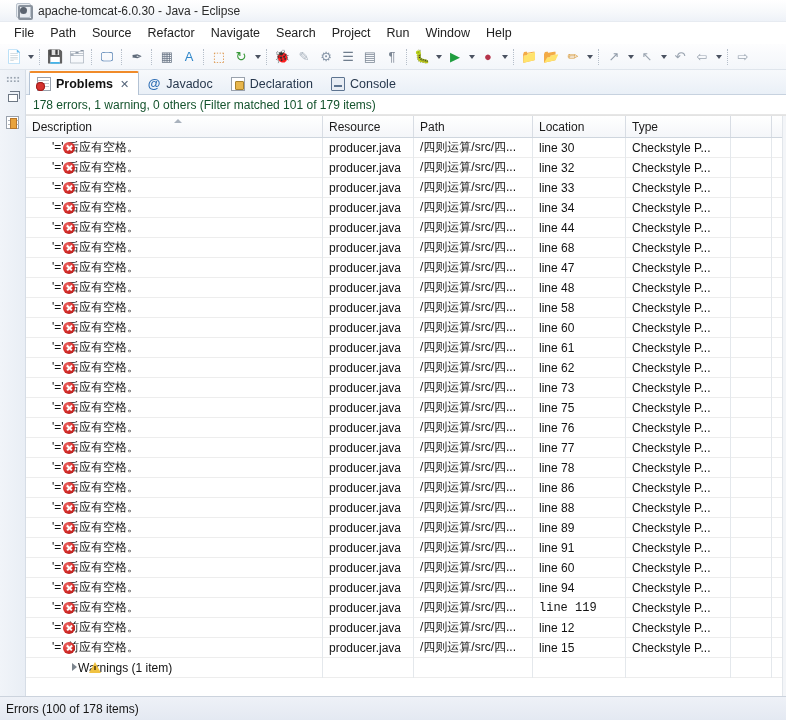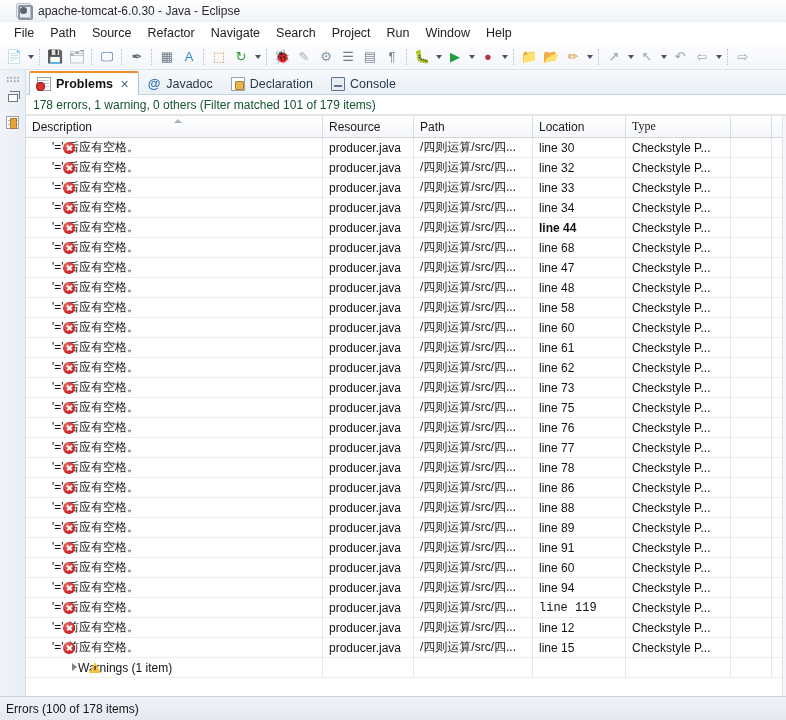--- a/index.html
+++ b/index.html
@@ -577,21 +577,21 @@
             </div>
             <div class="th" style="width: 91px; flex: 0 0 91px;">
               <span>Resource</span>
             </div>
             <div class="th" style="width: 119px; flex: 0 0 119px;">
               <span>Path</span>
             </div>
             <div class="th" style="width: 93px; flex: 0 0 93px;">
               <span>Location</span>
             </div>
-            <div class="th" style="width: 105px; flex: 0 0 105px; font-family: Liberation Serif, serif;">
+            <div class="th" style="width: 105px; flex: 0 0 105px;">
               <span>Type</span>
             </div>
             <div class="th" style="width: 41px; flex: 0 0 41px;">
               <span></span>
             </div>
           </div>
         <div class="tbody" id="tbody">
             <div class="row">
               <div class="cell desc" style="width: 297px; flex: 0 0 297px;">
                 <span class="err-icon"></span>
@@ -636,21 +636,21 @@
               <div class="cell" style="width: 105px; flex: 0 0 105px;">Checkstyle P...</div>
               <div class="cell" style="width: 41px; flex: 0 0 41px;"></div>
             </div>
             <div class="row">
               <div class="cell desc" style="width: 297px; flex: 0 0 297px;">
                 <span class="err-icon"></span>
                 <span>'=' 后应有空格。</span>
               </div>
               <div class="cell" style="width: 91px; flex: 0 0 91px;">producer.java</div>
               <div class="cell" style="width: 119px; flex: 0 0 119px;">/四则运算/src/四...</div>
-              <div class="cell" style="width: 93px; flex: 0 0 93px; font-weight: bold;">line 44</div>
+              <div class="cell" style="width: 93px; flex: 0 0 93px;">line 44</div>
               <div class="cell" style="width: 105px; flex: 0 0 105px;">Checkstyle P...</div>
               <div class="cell" style="width: 41px; flex: 0 0 41px;"></div>
             </div>
             <div class="row">
               <div class="cell desc" style="width: 297px; flex: 0 0 297px;">
                 <span class="err-icon"></span>
                 <span>'=' 后应有空格。</span>
               </div>
               <div class="cell" style="width: 91px; flex: 0 0 91px;">producer.java</div>
               <div class="cell" style="width: 119px; flex: 0 0 119px;">/四则运算/src/四...</div>

